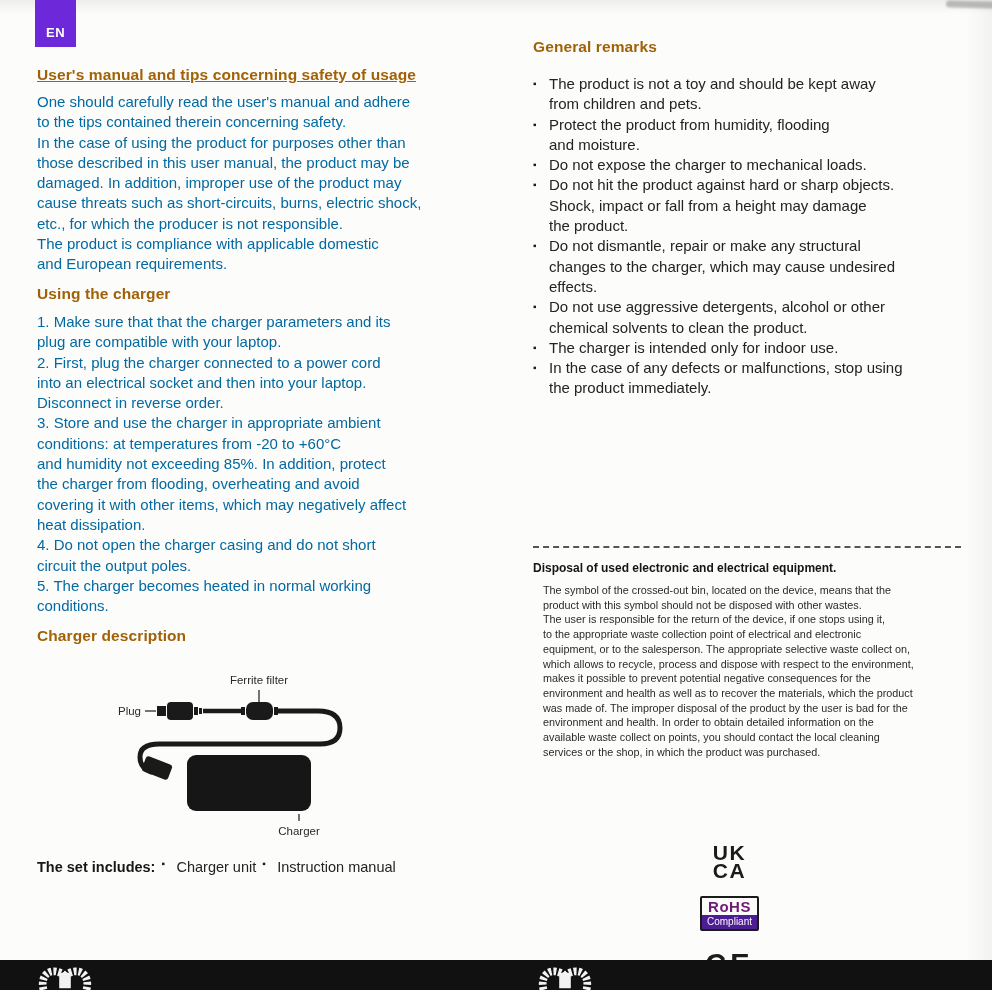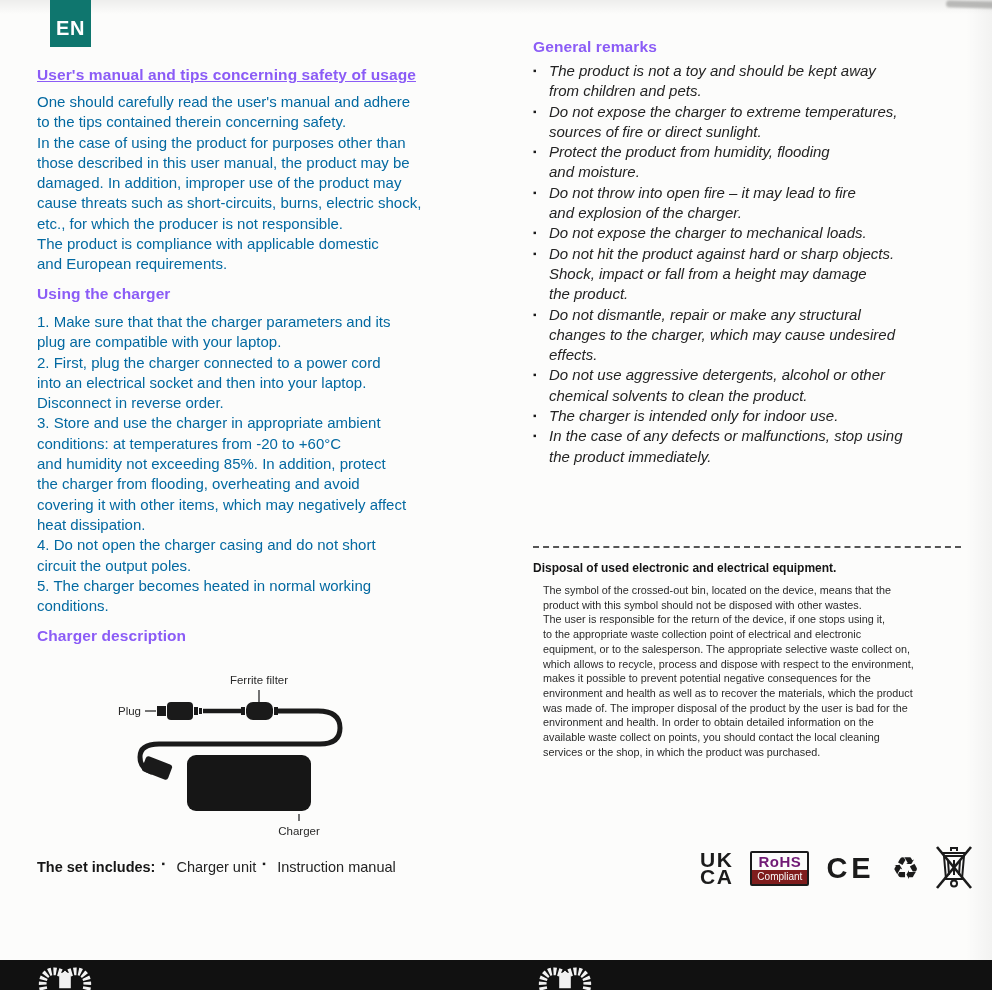--- a/index.html
+++ b/index.html
@@ -10,49 +10,49 @@
   }
   .page::before{ 
     content:"";position:absolute;left:0;top:0;width:100%;height:14px;
     background:linear-gradient(180deg,rgba(0,0,0,.06),rgba(0,0,0,0));pointer-events:none;
   }
   .edge-shade{position:absolute;right:0;top:0;width:26px;height:100%;
     background:linear-gradient(90deg,rgba(0,0,0,0),rgba(0,0,0,.04));}
   .corner-smudge{position:absolute;right:-6px;top:1px;width:52px;height:7px;
     background:#8b8b89;opacity:.55;border-radius:4px;transform:rotate(1.5deg);filter:blur(1px);}
   .en-badge{
-    position:absolute;left:35px;top:0;width:41px;height:47px;background:#0f766e;
+    position:absolute;left:35px;top:0;width:41px;height:47px;background:#6d28d9;
     color:#fff;display:flex;align-items:flex-end;justify-content:center;
-    font-size:20px;font-weight:700;padding-bottom:7px;box-sizing:border-box;letter-spacing:.5px;margin-left:15px;
+    font-size:13px;font-weight:700;padding-bottom:7px;box-sizing:border-box;letter-spacing:.5px;
   }
   .abs{position:absolute;}
-  h3.sec{margin:0;font-size:15.5px;font-weight:700;color:#8b5cf6;letter-spacing:.1px;}
+  h3.sec{margin:0;font-size:15.5px;font-weight:700;color:#a16207;letter-spacing:.1px;}
   .body-text{font-size:15px;line-height:20.3px;white-space:pre-line;color:#0369a1;}
   .col-left{left:37px;width:458px;}
   .col-right{left:533px;width:428px;margin-left:10px;}
 
   ul.remarks{list-style:none;margin:0;padding:0;font-size:15px;line-height:20.3px;color:#232323;}
   ul.remarks li{position:relative;padding-left:16px;white-space:pre-line;}
   ul.remarks li::before{content:"▪";position:absolute;left:0;top:0;font-size:10px;line-height:20.3px;color:#1c1c1c;}
 
   .dashed-rule{border:none;border-top:2px dashed #555;height:0;margin:0;}
   .disposal-h{margin:0;font-size:12px;font-weight:700;color:#151515;}
   .small-text{font-size:10.8px;line-height:14.7px;white-space:pre-line;color:#2a2a2a;}
 
   .set-line{font-size:14.5px;color:#232323;}
   .set-line .lbl{font-weight:700;color:#161616;}
   .set-item{position:relative;padding-left:15px;margin-left:6px;}
   .set-item::before{content:"▪";position:absolute;left:0;top:-1px;font-size:10px;color:#1c1c1c;}
 
   
-  .certs{display:flex;align-items:center;gap:17px;}
+  .certs{display:flex;align-items:center;gap:17px;flex-direction:column;}
   .ukca{font-weight:800;font-size:21px;line-height:17.5px;letter-spacing:1.5px;color:#1b1b1b;}
   .rohs{border:2.5px solid #1b1b1b;border-radius:2px;text-align:center;background:#fcfcfb;}
   .rohs .t{font-size:15px;font-weight:700;padding:0 6px;color:#701a75;letter-spacing:.5px;}
-  .rohs .b{font-size:10px;background:#7f1d1d;color:#fafafa;padding:1px 5px 2px;}
+  .rohs .b{font-size:10px;background:#4c1d95;color:#fafafa;padding:1px 5px 2px;}
   .ce{font-size:29px;font-weight:600;letter-spacing:4px;color:#1b1b1b;}
   .recycle{font-size:31px;color:#1b1b1b;line-height:1;}
 
   
   .footer-bar{position:absolute;left:0;top:919px;width:992px;height:71px;background:#111;margin-top:41px;}
   .goat-logo{position:absolute;top:5px;width:58px;height:60px;}
   .goat-1{left:36px;} .goat-2{left:536px;}
 
   .diagram{left:37px;top:658px;}
   .diagram text{font-family:"Liberation Sans",sans-serif;fill:#2a2a2a;}
@@ -121,29 +121,25 @@
     <rect x="150" y="97" width="124" height="56" rx="9" fill="#161616"></rect>
     <line x1="262" y1="156" x2="262" y2="163" stroke="#2a2a2a" stroke-width="1.3"></line>
     <text x="262" y="177" font-size="11.5" text-anchor="middle">Charger</text>
   </svg>
 
   <div class="set-line abs col-left" style="top:859px;">
     <span class="lbl">The set includes:</span><span class="set-item">Charger unit</span><span class="set-item">Instruction manual</span>
   </div>
 
   <h3 class="sec abs col-right" style="top:38px;">General remarks</h3>
-  <ul class="remarks abs col-right" style="top:61px;font-style:italic;">
+  <ul class="remarks abs col-right" style="top:74px;">
     <li>The product is not a toy and should be kept away
 from children and pets.</li>
-    <li>Do not expose the charger to extreme temperatures,
-sources of fire or direct sunlight.</li>
     <li>Protect the product from humidity, flooding
 and moisture.</li>
-    <li>Do not throw into open fire – it may lead to fire
-and explosion of the charger.</li>
     <li>Do not expose the charger to mechanical loads.</li>
     <li>Do not hit the product against hard or sharp objects.
 Shock, impact or fall from a height may damage
 the product.</li>
     <li>Do not dismantle, repair or make any structural
 changes to the charger, which may cause undesired
 effects.</li>
     <li>Do not use aggressive detergents, alcohol or other
 chemical solvents to clean the product.</li>
     <li>The charger is intended only for indoor use.</li>

